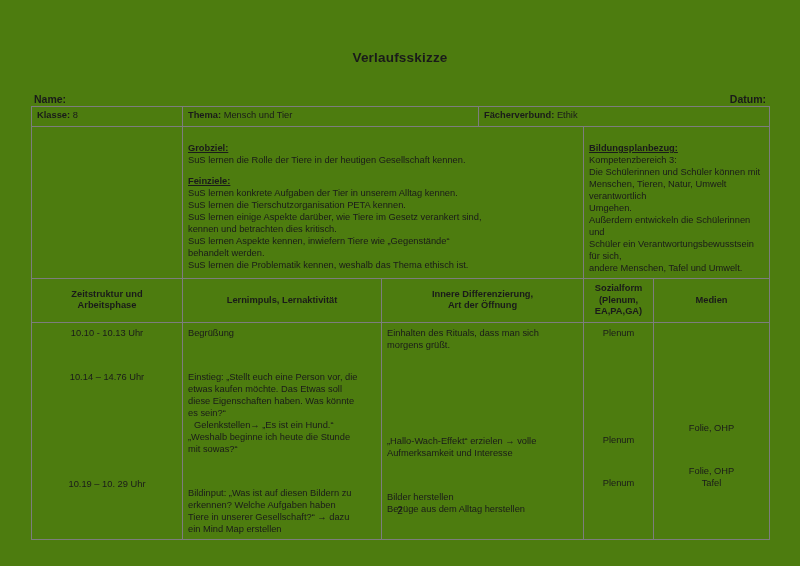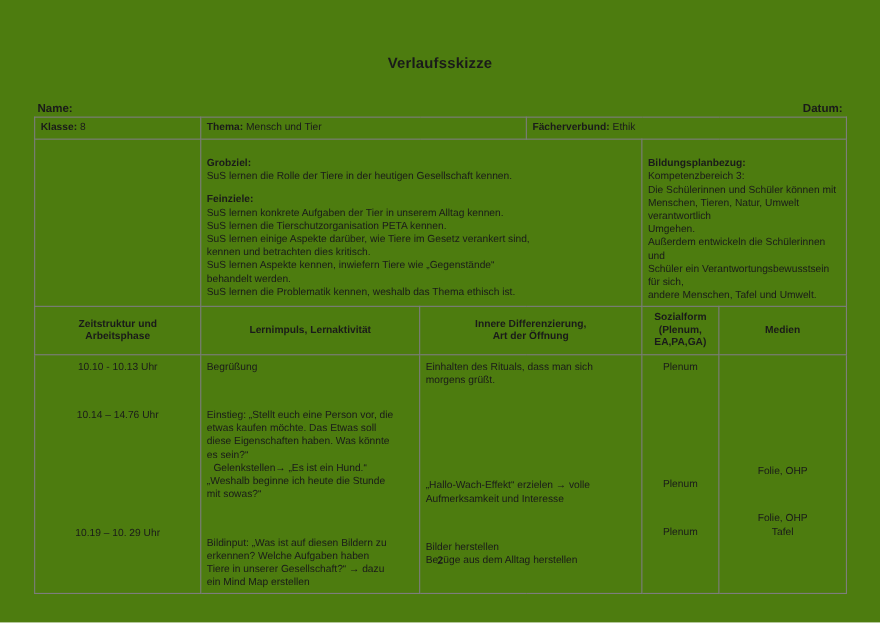--- a/index.html
+++ b/index.html
@@ -84,20 +84,21 @@
   .lbl {
     font-weight: bold;
   }
 
   
   .r-goals td {
     height: 132px;
   }
   .goal-head {
     font-weight: bold;
+    text-decoration: underline;
   }
   .goal-block p {
     margin: 0;
   }
   .goal-block .gap {
     height: 9px;
   }
 
   
   .klasse-cell {

